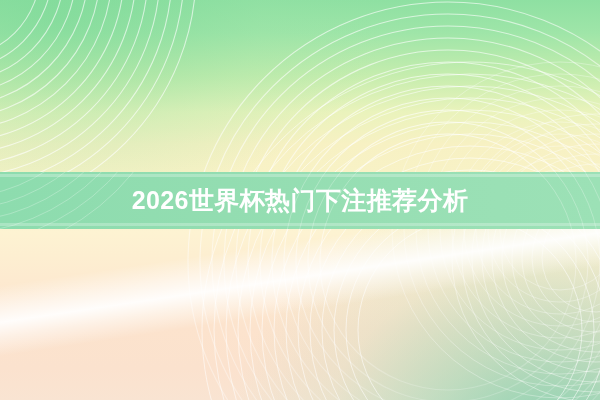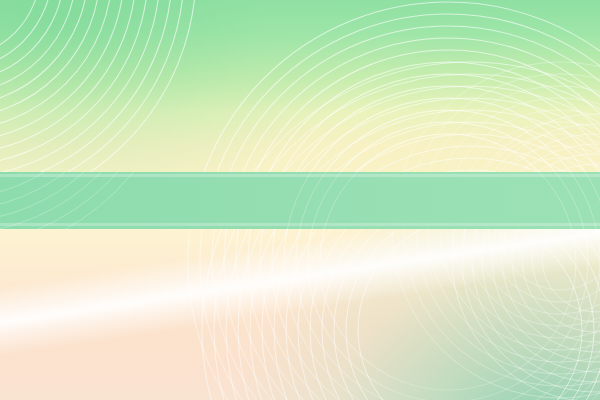--- a/index.html
+++ b/index.html
@@ -265,15 +265,16 @@
           <circle cx="-46" cy="-144" r="206"></circle>
           <circle cx="-46" cy="-144" r="218"></circle>
           <circle cx="-46" cy="-144" r="230"></circle>
           <circle cx="448" cy="90" r="128"></circle>
           <circle cx="448" cy="90" r="140"></circle>
           <circle cx="448" cy="90" r="152"></circle>
           <circle cx="448" cy="90" r="164"></circle>
         </g>
       </svg>
     </div>
+    <div class="title-text">2026世界杯热门下注推荐分析</div>
   </div>
 
 </div>
 
 </body></html>

